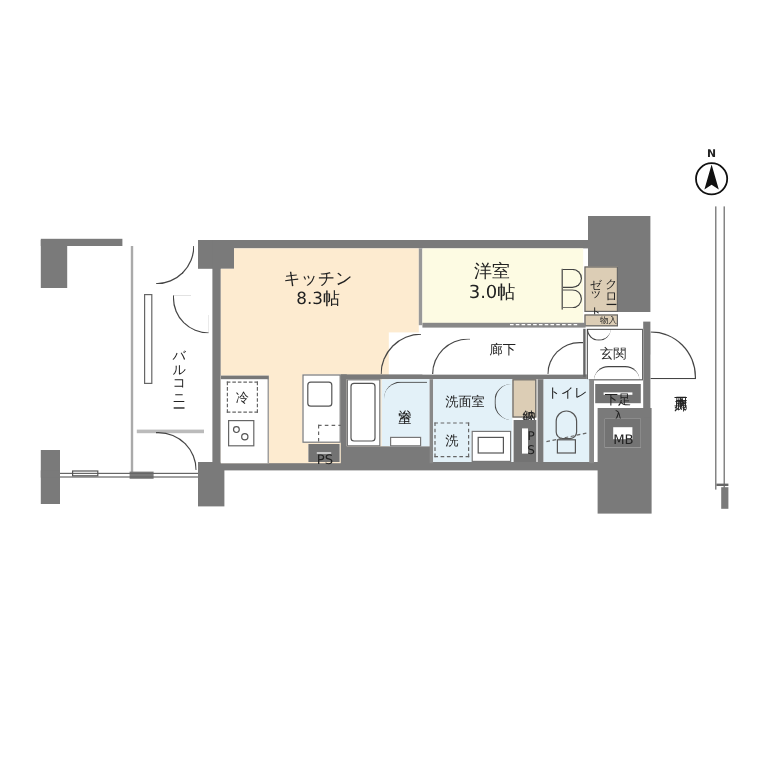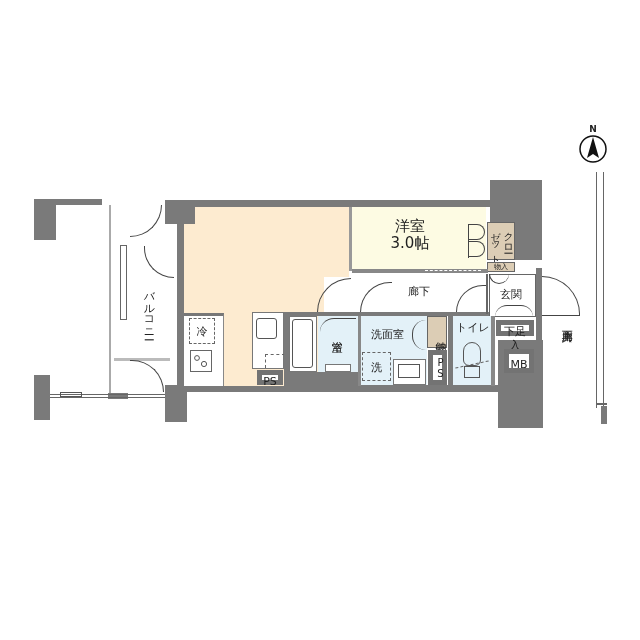--- a/index.html
+++ b/index.html
@@ -8,21 +8,21 @@
   .abs { position:absolute; box-sizing:border-box; }
   .wall { background:#7a7a7a; }
   .thin { border:1px solid #555; }
   .room-ldk { background:#fdebd0; }
   .room-western { background:#fdfbe3; }
   .room-wet { background:#e3f1f8; }
   .room-storage { background:#dccdb5; border:1px solid #666; }
   .room-white { background:#ffffff; }
   .lbl { text-align:center; line-height:1.12; white-space:nowrap; color:#222; }
   .vtext { writing-mode:vertical-rl; text-orientation:upright; letter-spacing:0px; }
-  .box { background:#fff; border:5px solid #737373; text-align:center; font-size:11px; }
+  .box { background:#fff; border:7px solid #737373; text-align:center; font-size:11px; }
   .dash { border:1px dashed #666; }
 </style>
 </head>
 <body>
 
 <div class="abs" style="left:576px;top:124px;width:34px;height:42px;">
   <div class="abs lbl" style="left:0;top:0;width:34px;font-size:9px;font-weight:bold;">N</div>
   <svg class="abs" style="left:2px;top:10px;" width="30" height="30" viewBox="0 0 30 30">
     <circle cx="15" cy="15" r="13" fill="none" stroke="#111" stroke-width="1.5"></circle>
     <polygon points="15,3 21,24 15,20 9,24" fill="#111"></polygon>
@@ -57,20 +57,22 @@
 <div class="abs wall" style="left:165px;top:385px;width:22px;height:37px;"></div>
 <div class="abs wall" style="left:180px;top:385px;width:320px;height:7px;"></div>
 <div class="abs wall" style="left:490px;top:180px;width:52px;height:80px;"></div>
 <div class="abs wall" style="left:498px;top:340px;width:45px;height:88px;"></div>
 <div class="abs wall" style="left:536px;top:268px;width:6px;height:80px;"></div>
 
 <div class="abs room-ldk" style="left:195px;top:207px;width:154px;height:70px;"></div>
 <div class="abs room-ldk" style="left:184px;top:224px;width:140px;height:162px;"></div>
 <div class="abs room-white" style="left:326px;top:278px;width:24px;height:38px;"></div>
 <div class="abs lbl" style="left:210px;top:226px;width:110px;font-size:14px;">
+  <div>キッチン</div>
+  <div>8.3帖</div>
 </div>
 
 <div class="abs" style="left:184px;top:313px;width:40px;height:73px;background:#fff;border-right:1px solid #888;border-top:3px solid #777;"></div>
 <div class="abs dash lbl" style="left:189px;top:318px;width:26px;height:26px;font-size:11px;line-height:26px;">
   <span>冷</span>
 </div>
 <div class="abs thin" style="left:190px;top:350px;width:22px;height:22px;border-color:#666;">
   <svg width="20" height="20" viewBox="0 0 20 20" class="abs" style="left:0;top:0;">
     <circle cx="6" cy="7" r="2.4" fill="none" stroke="#555"></circle>
     <circle cx="13" cy="13" r="2.6" fill="none" stroke="#555"></circle>
@@ -95,21 +97,21 @@
 </div>
 
 <div class="abs" style="left:468px;top:224px;width:17px;height:34px;border-left:1px solid #444;">
   <div class="abs" style="left:0;top:0;width:16px;height:16px;border:1px solid #444;border-left:none;border-top-right-radius:16px;border-bottom-right-radius:16px;"></div>
   <div class="abs" style="left:0;top:17px;width:16px;height:16px;border:1px solid #444;border-left:none;border-top-right-radius:16px;border-bottom-right-radius:16px;"></div>
 </div>
 <div class="abs room-storage lbl" style="left:487px;top:222px;width:28px;height:38px;font-size:10px;">
   <span class="abs vtext" style="left:14px;top:2px;line-height:12px;">クロー</span>
   <span class="abs vtext" style="left:1px;top:2px;line-height:12px;">ゼット</span>
 </div>
-<div class="abs room-storage lbl" style="left:487px;top:262px;width:28px;height:10px;font-size:7px;line-height:9px;">
+<div class="abs room-storage lbl" style="left:487px;top:262px;width:28px;height:10px;font-size:7px;line-height:9px;text-align:right;">
   <span>物入</span>
 </div>
 
 <div class="abs" style="left:352px;top:269px;width:136px;height:4px;background:#888;"></div>
 <div class="abs" style="left:425px;top:270px;width:56px;height:2px;border-top:1px dashed #fff;"></div>
 
 <div class="abs room-white" style="left:352px;top:274px;width:135px;height:38px;"></div>
 <div class="abs lbl" style="left:408px;top:286px;font-size:11px;">廊下</div>
 <div class="abs" style="left:317px;top:278px;width:34px;height:34px;border-top:1px solid #444;border-left:1px solid #444;border-top-left-radius:34px;"></div>
 <div class="abs" style="left:360px;top:282px;width:32px;height:30px;border-top:1px solid #444;border-left:1px solid #444;border-top-left-radius:32px;"></div>

